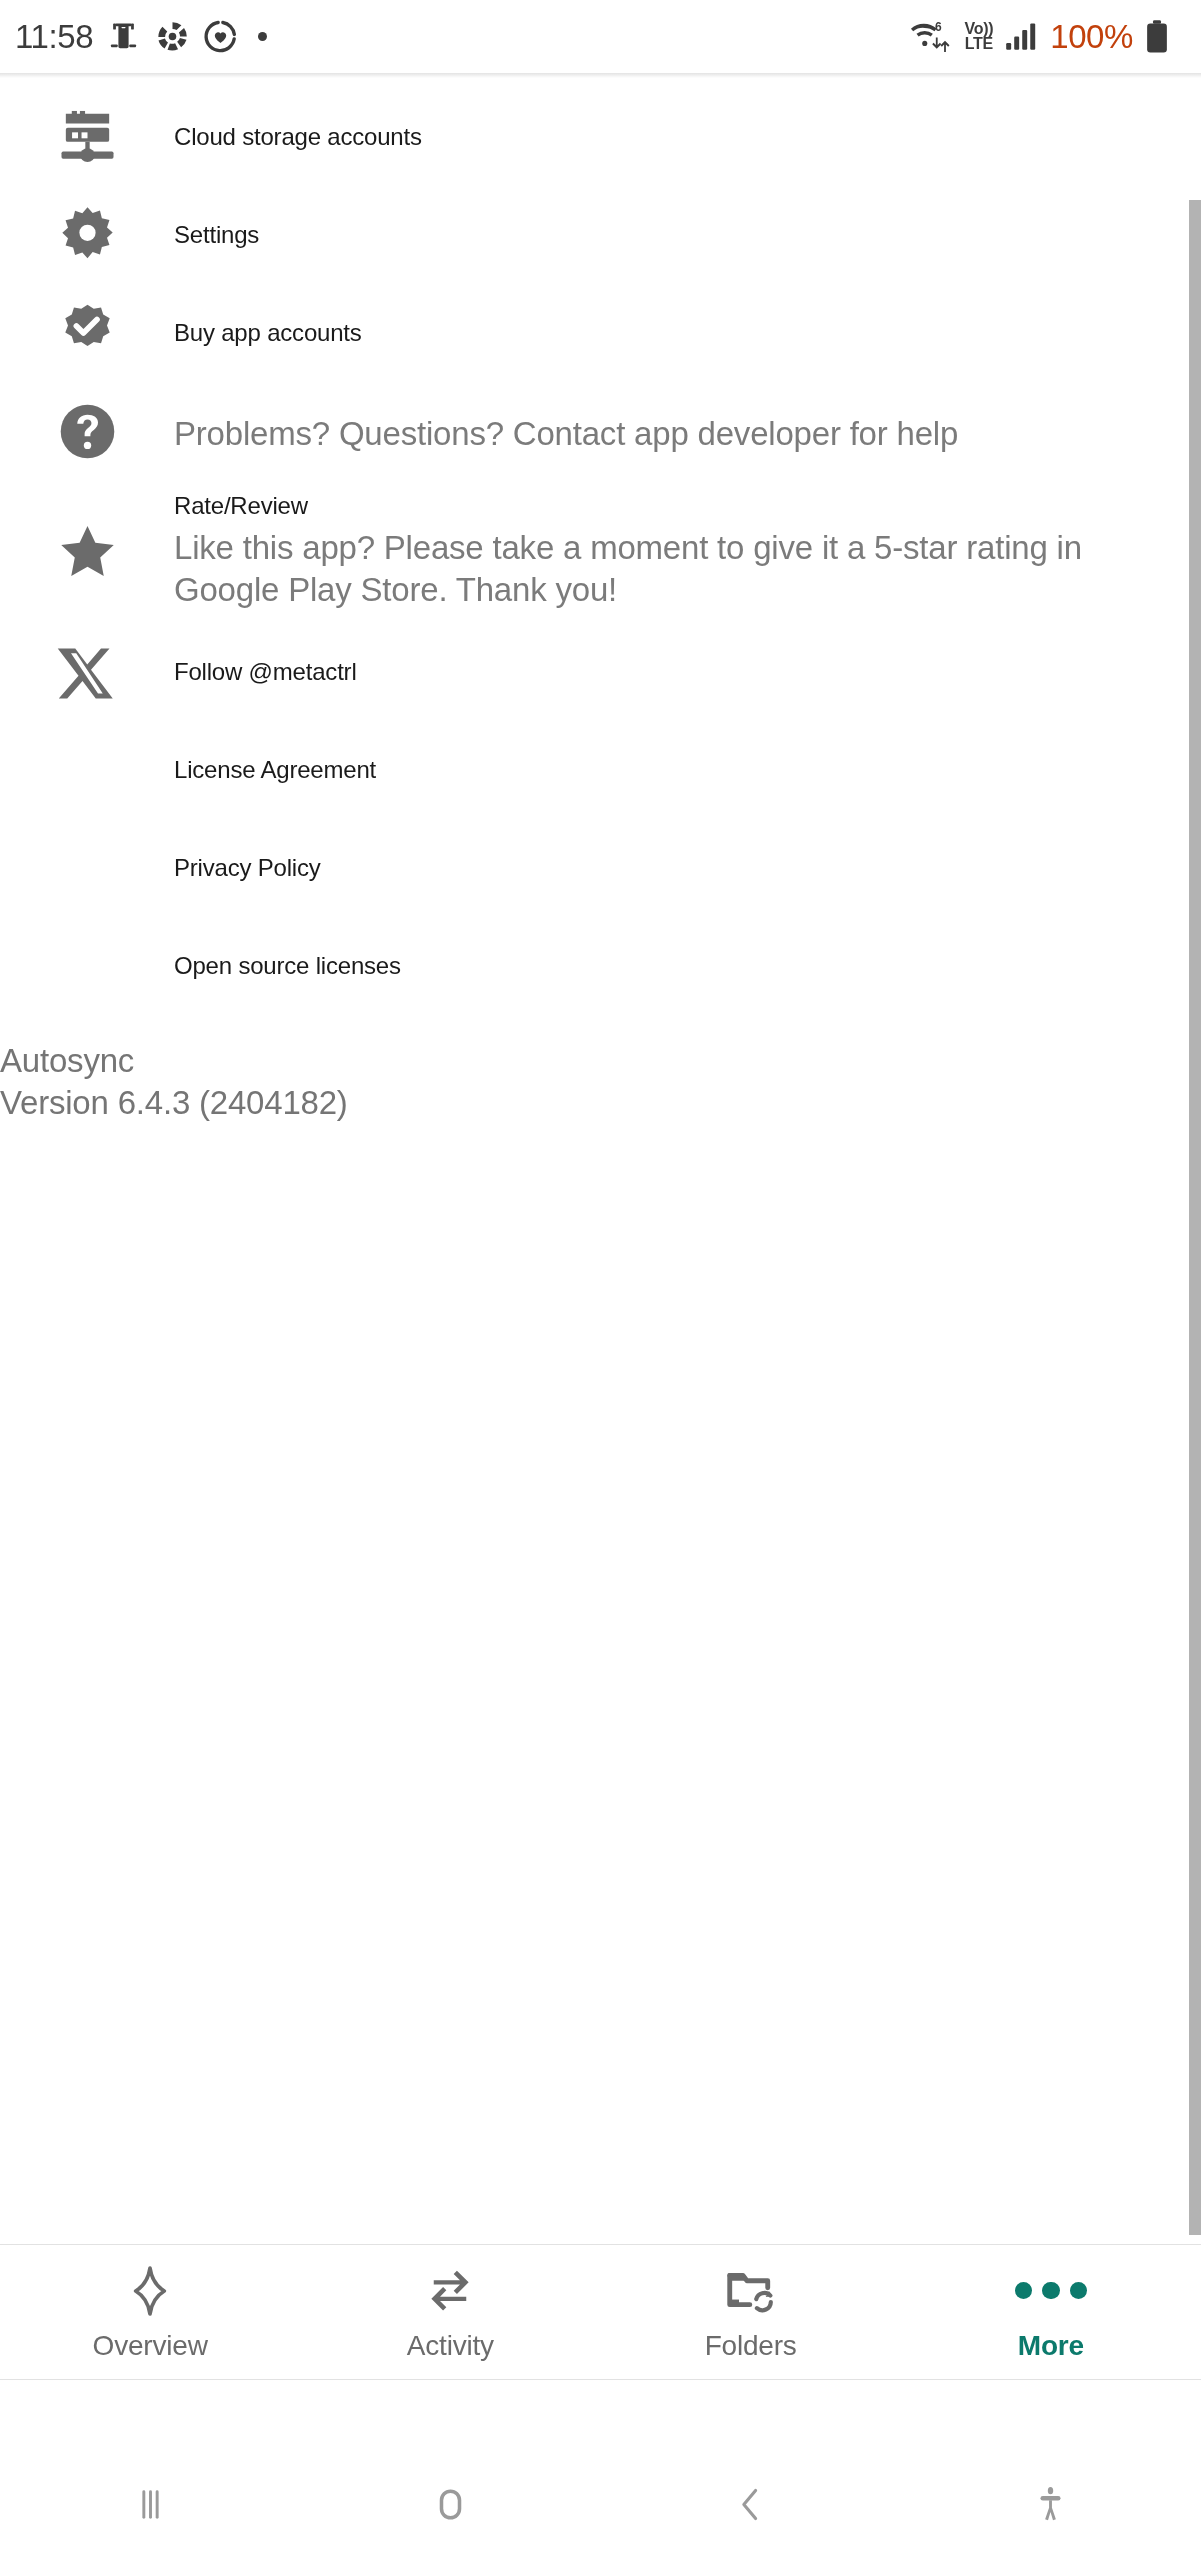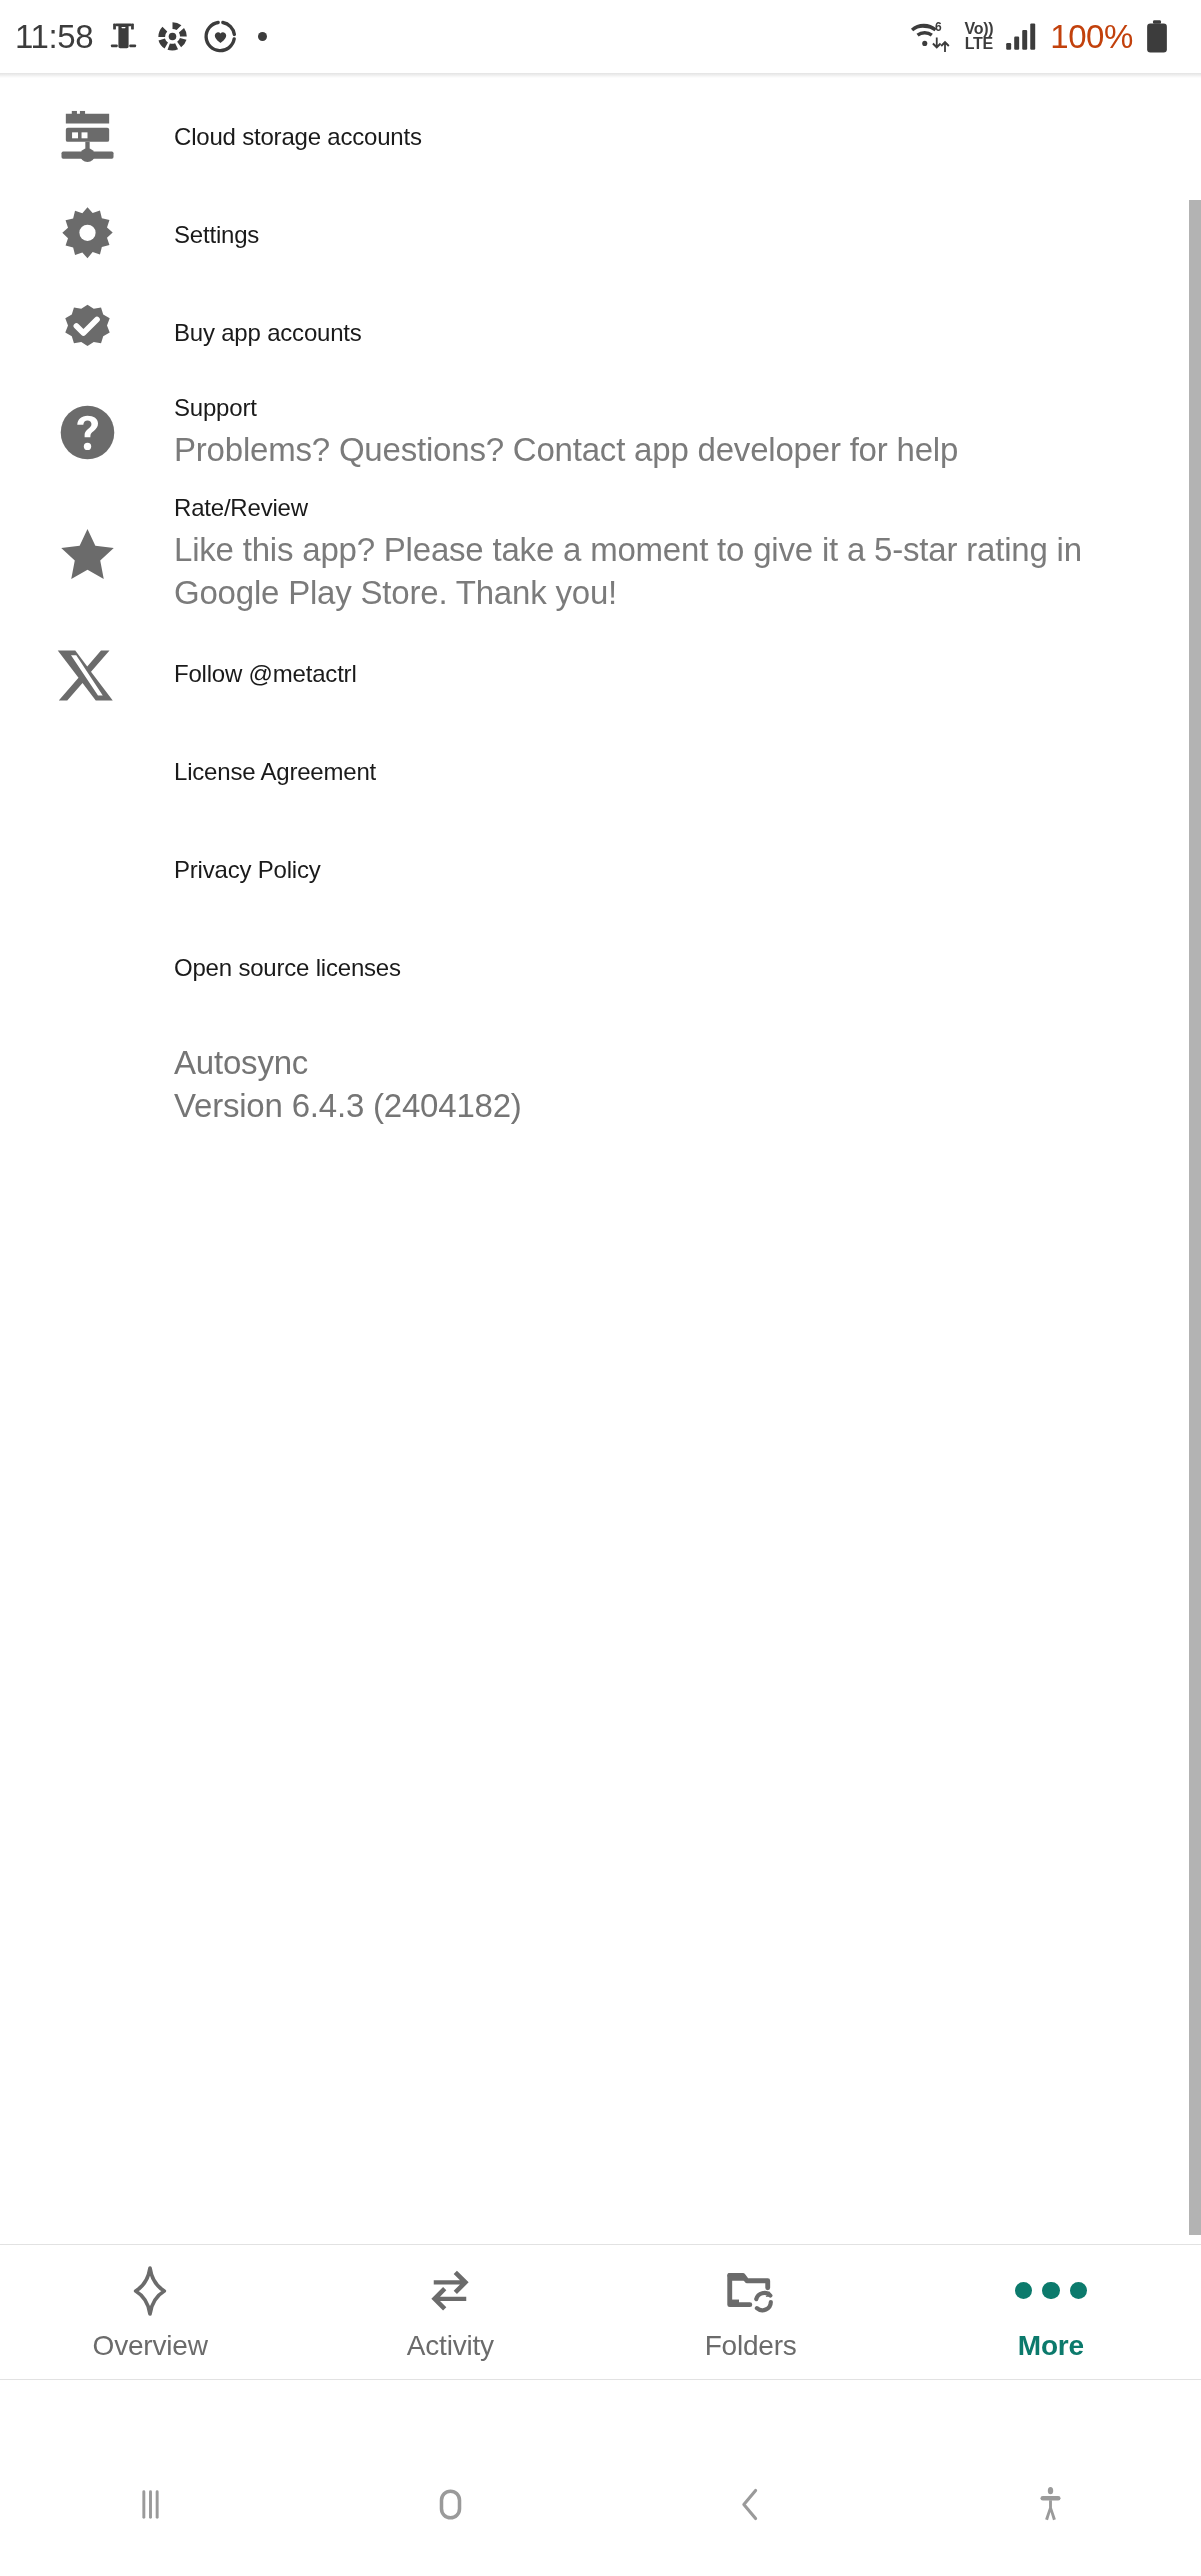--- a/index.html
+++ b/index.html
@@ -127,20 +127,21 @@
     color: #7b7b7b;
     line-height: 1.28;
     margin-top: 6.7px;
     letter-spacing: -0.2px;
   }
 
   
   .version-block {
     padding: 25px 50px 25px 0;
     display: flex;
+    flex-direction: column;
   }
   .version-text {
     font-size: 33px;
     color: #757575;
     line-height: 1.28;
     letter-spacing: -0.2px;
   }
 
   
   .scrollbar-track {
@@ -354,21 +355,20 @@
 
     <div class="menu-row tall">
       <div class="row-icon">
         <svg width="63" height="63" viewBox="0 0 24 24" fill="#6b6b6b">
           <circle cx="12" cy="12" r="10.2"></circle>
           <path d="M12 5.6c-2.3 0-3.8 1.4-3.9 3.4h2.3c.1-1 .7-1.6 1.6-1.6.9 0 1.5.6 1.5 1.4 0 .8-.4 1.2-1.3 1.9-.9.7-1.4 1.4-1.3 2.6v.5h2.2v-.4c0-.9.3-1.3 1.3-2 1-.8 1.6-1.6 1.6-2.8 0-1.9-1.6-3-4-3z" fill="#ffffff"></path>
           <circle cx="12" cy="17.3" r="1.4" fill="#ffffff"></circle>
         </svg>
       </div>
       <div class="row-text">
-        <div class="row-title">Support</div>
         <div class="row-sub">Problems? Questions? Contact app developer for help</div>
       </div>
     </div>
 
     <div class="menu-row tall">
       <div class="row-icon">
         <svg width="65" height="65" viewBox="0 0 24 24" fill="#6b6b6b">
           <path d="M12 2.6l2.9 6.2 6.8.8-5 4.6 1.3 6.8L12 17.6 6 21l1.3-6.8-5-4.6 6.8-.8z"></path>
         </svg>
       </div>

